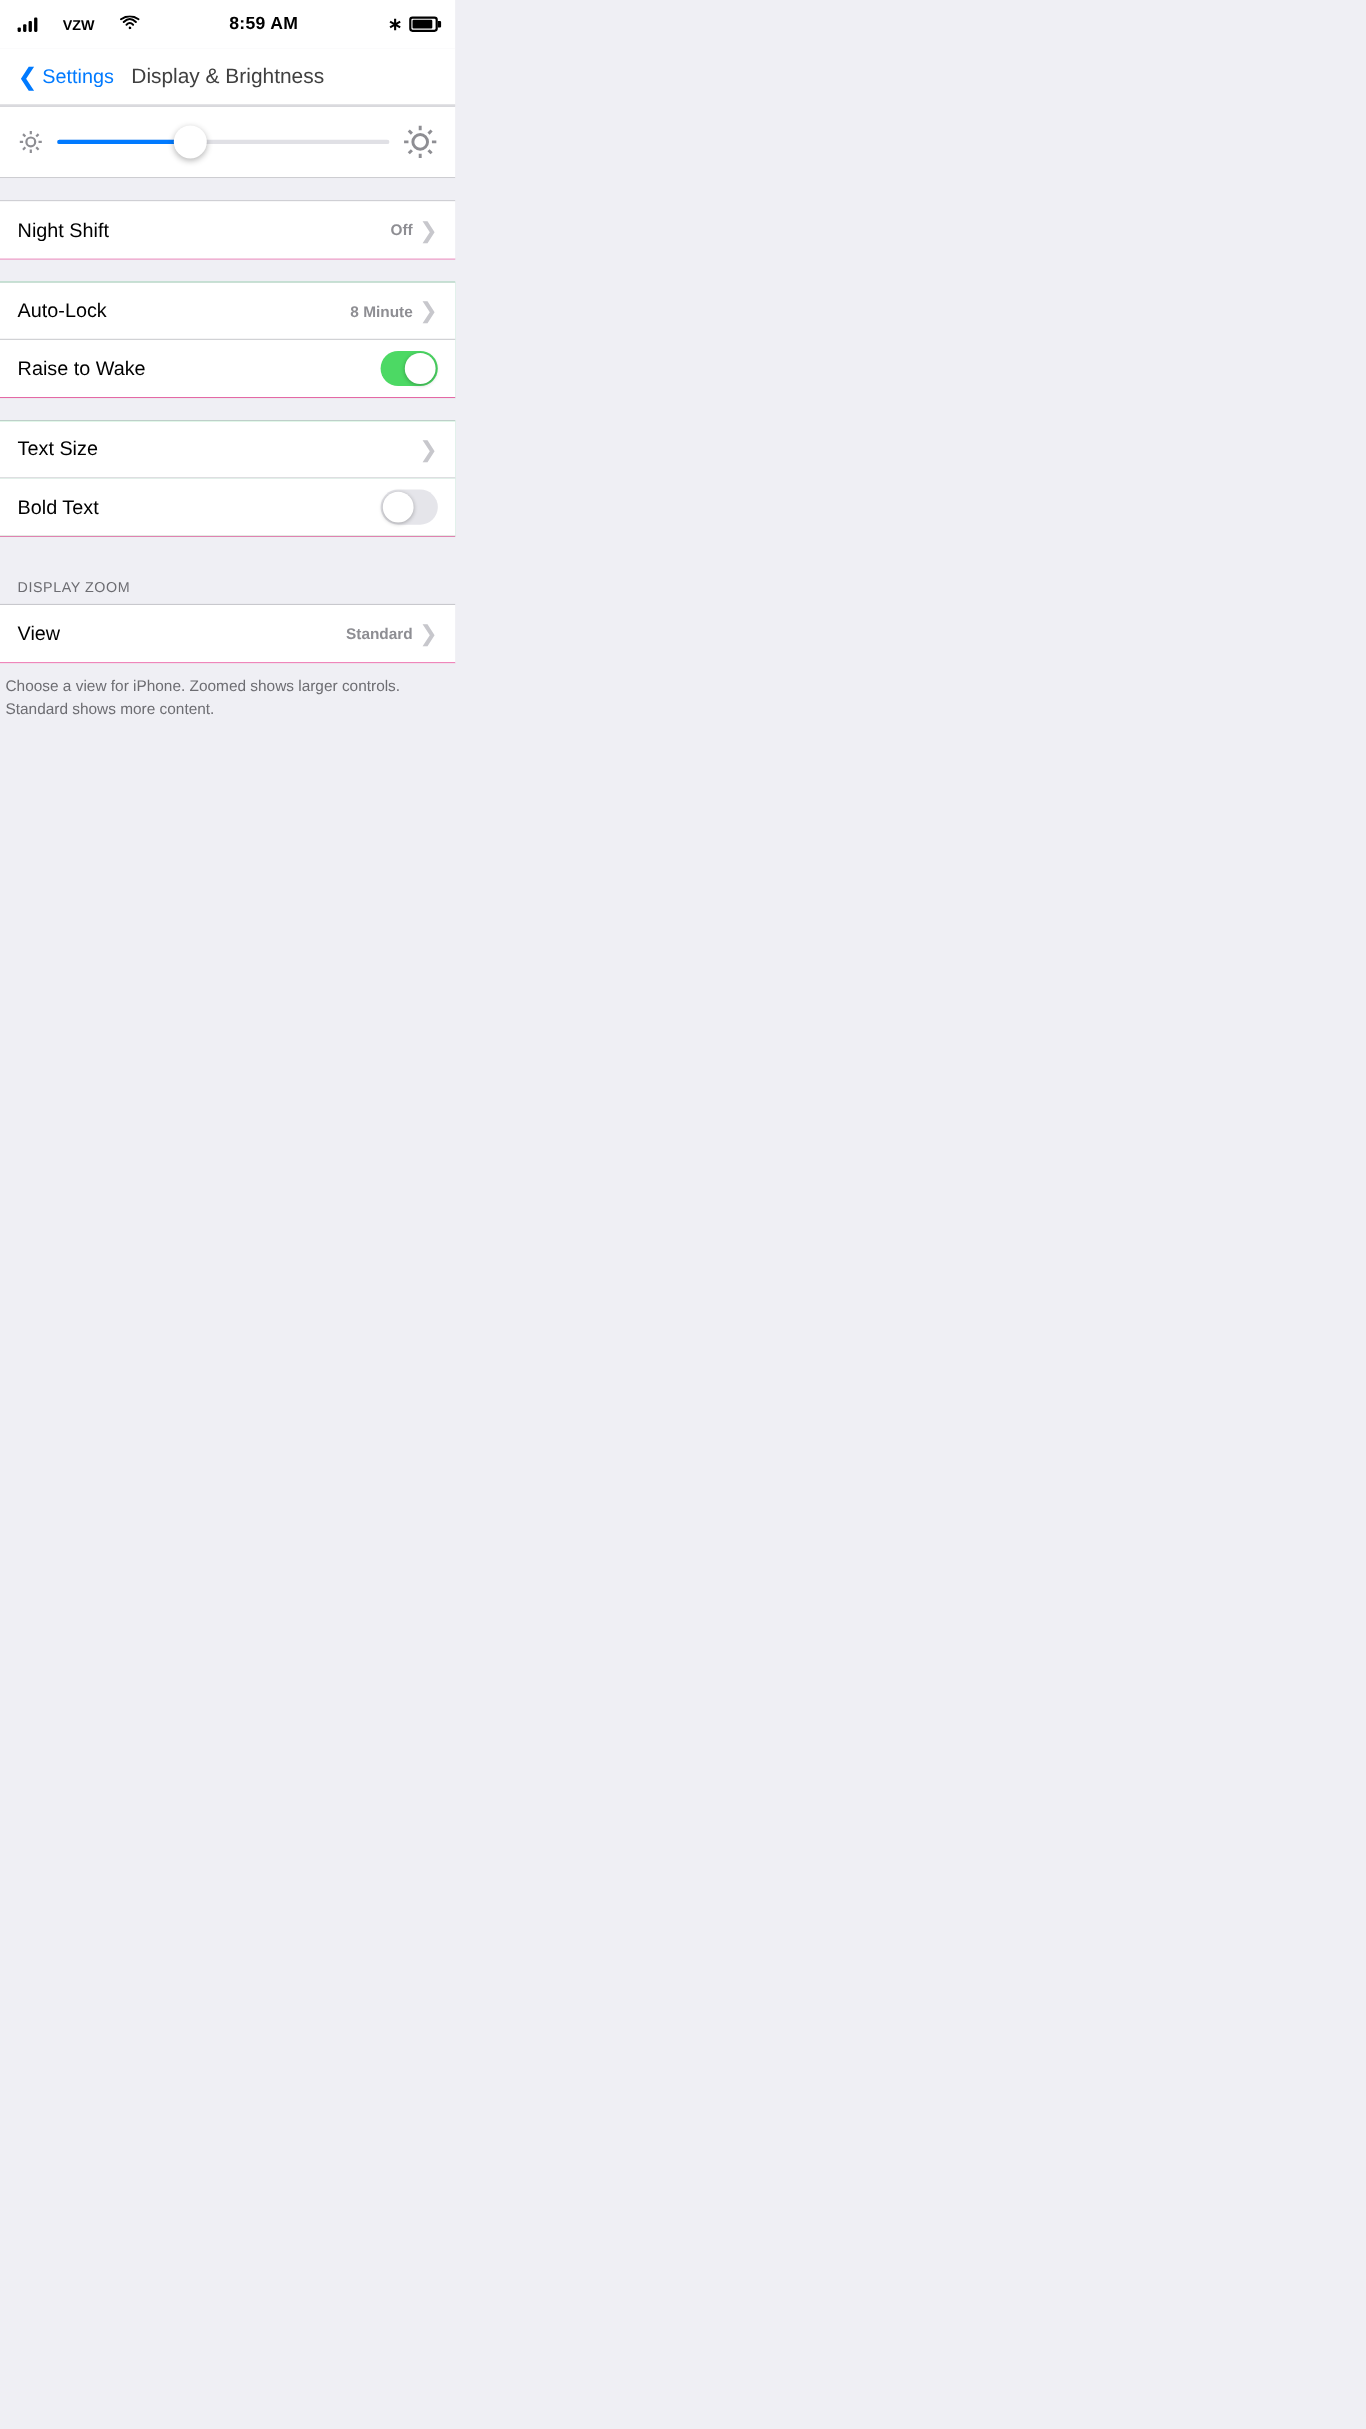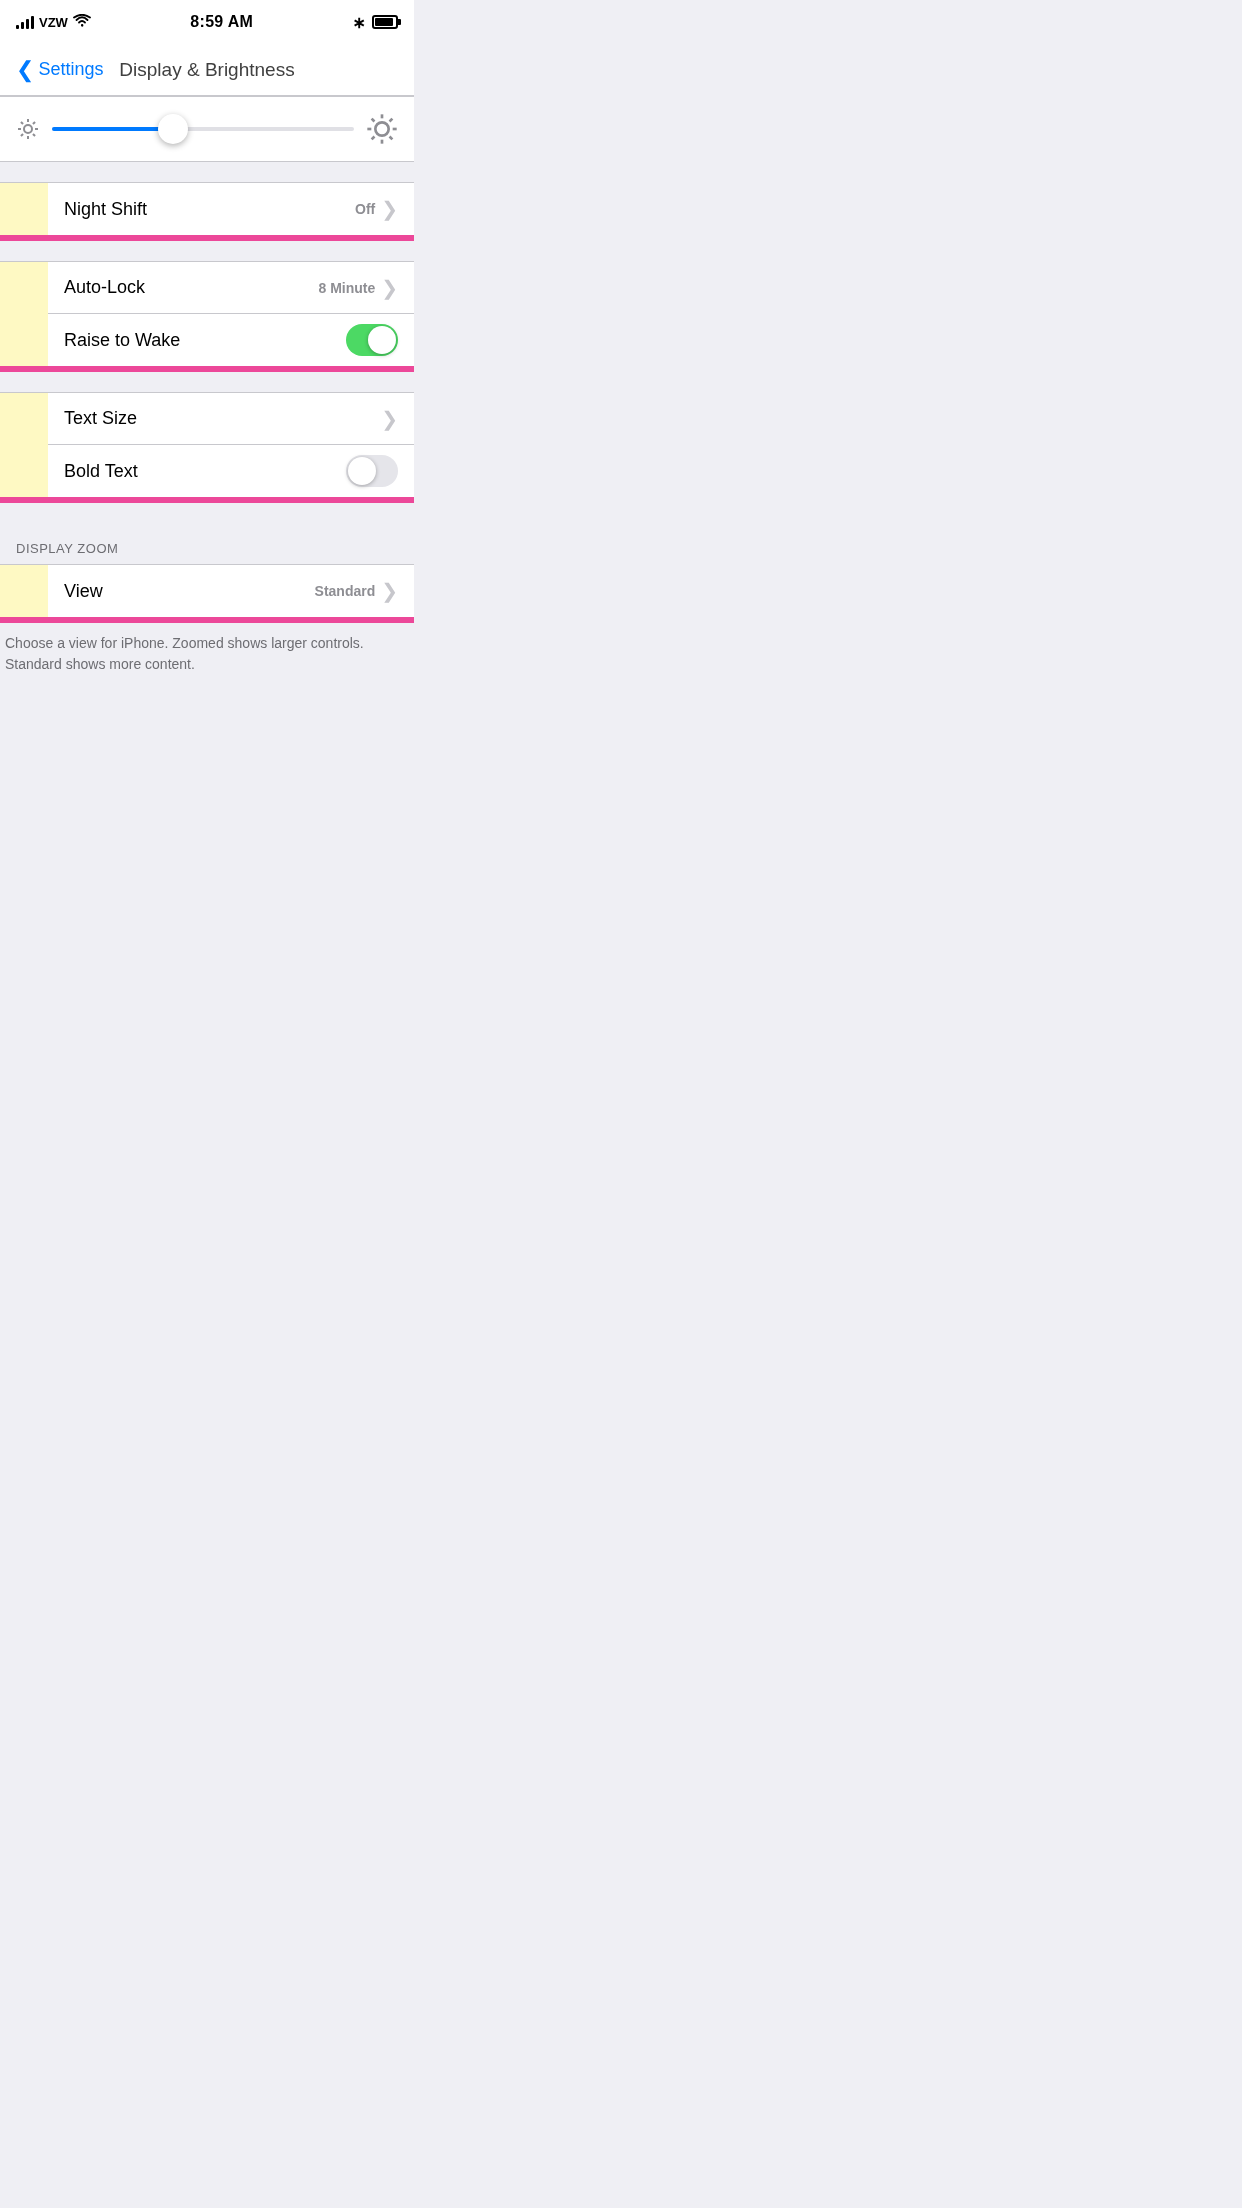--- a/index.html
+++ b/index.html
@@ -21,21 +21,21 @@
       display: flex;
       align-items: center;
       justify-content: space-between;
       padding: 0 16px;
       font-size: 15px;
       font-weight: 600;
     }
     .status-left {
       display: flex;
       align-items: center;
-      gap: 5px;
+      gap: 23px;
       font-size: 13px;
       font-weight: 600;
     }
     .signal-bars {
       display: flex;
       align-items: flex-end;
       gap: 2px;
       height: 14px;
     }
     .signal-bars span {
@@ -133,24 +133,23 @@
       font-size: 13px;
       font-weight: 400;
       color: #6d6d72;
       text-transform: uppercase;
       letter-spacing: 0.5px;
       background: #efeff4;
     }
 
     
     .card-group {
-      background: #fef9c3;
+      background: #86efac;
       border-top: 1px solid #c8c8cd;
-      border-bottom: 6px solid #ec4899;
-      padding-left: 48px;
+      border-bottom: 1px solid #ec4899;
     }
 
     .card-row {
       display: flex;
       align-items: center;
       justify-content: space-between;
       padding: 0 16px;
       min-height: 52px;
       border-bottom: 1px solid #c8c8cd;
       background: #fff;

